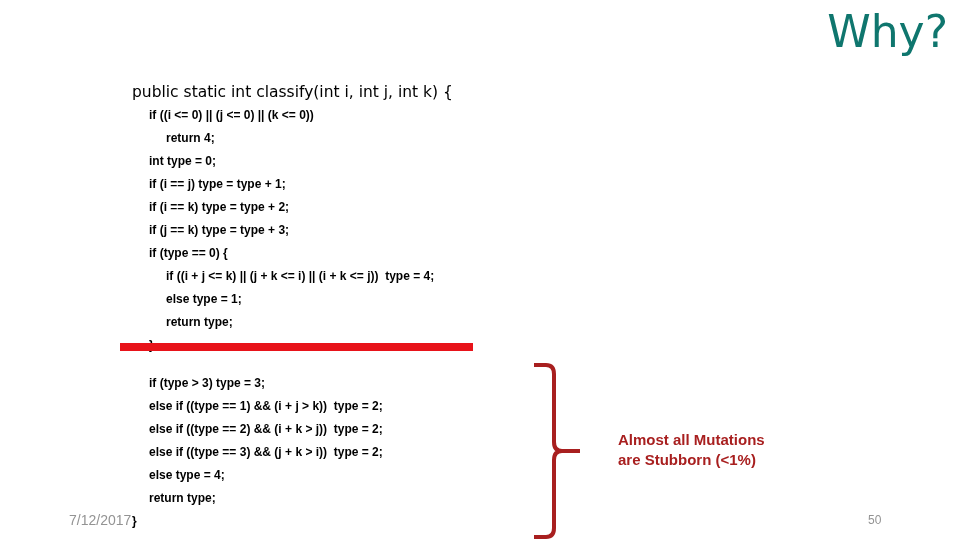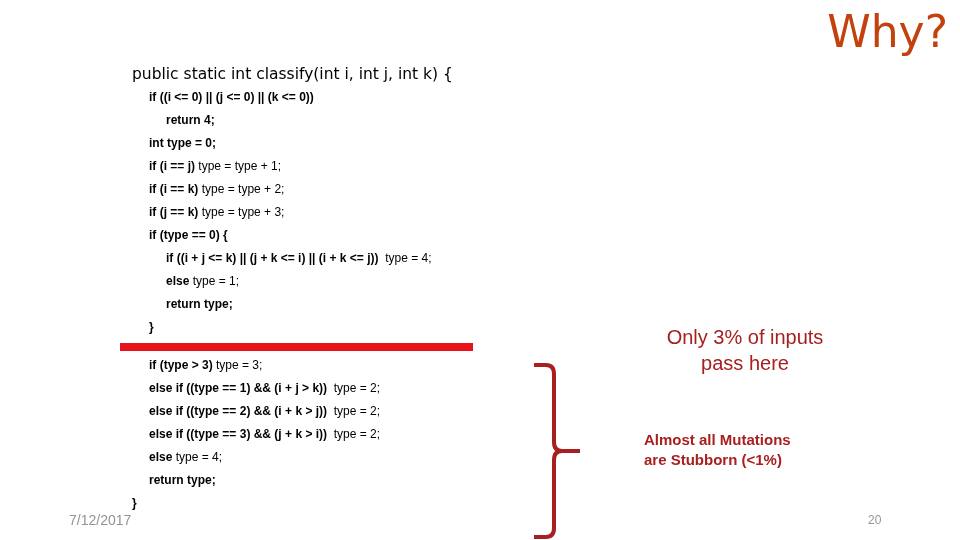--- a/index.html
+++ b/index.html
@@ -20,31 +20,32 @@
 
   
   #slide-title {
     position: absolute;
     right: 12px;
     top: 6px;
     font-family: "DejaVu Sans", sans-serif;
     font-weight: 400;
     font-size: 44px;
     line-height: 52px;
-    color: #c2410c;
+    color: #0f766e;
     letter-spacing: 0px;
     white-space: nowrap;
   }
 
   
   .code-block {
     position: absolute;
     font-family: "Liberation Sans", sans-serif;
     color: #000000;
     white-space: pre;
+    margin-top: 18px;
   }
   #code-block-top {
     left: 132px;
     top: 63px;
   }
   #code-block-bottom {
     left: 132px;
     top: 354px;
   }
   .code-line {
@@ -53,21 +54,21 @@
     height: 23px;
     white-space: pre;
     font-weight: 700;
   }
   .code-line.first {
     font-family: "DejaVu Sans", sans-serif;
     font-weight: 400;
     font-size: 15.5px;
   }
   .code-line .reg {
-    font-weight: 400;
+    font-weight: 700;
   }
 
   
   #red-separator {
     position: absolute;
     left: 120px;
     top: 343px;
     width: 353px;
     height: 8px;
     background: #e8131a;
@@ -92,21 +93,21 @@
   #annotation-pass-rate {
     left: 600px;
     top: 324px;
     width: 290px;
     text-align: center;
     font-size: 20px;
     line-height: 26px;
     font-weight: 400;
   }
   #annotation-mutations {
-    left: 644px;
+    left: 618px;
     top: 430px;
     width: 280px;
     text-align: left;
     font-size: 15px;
     line-height: 20px;
     font-weight: 700;
   }
 
   
   #footer-date {
@@ -141,23 +142,21 @@
 
   <div id="code-block-bottom" class="code-block"><div class="code-line" style="padding-left: 17px;"><span>if (type &gt; 3) </span><span class="reg">type = 3;</span></div><div class="code-line" style="padding-left: 17px;"><span>else if ((type == 1) &amp;&amp; (i + j &gt; k))  </span><span class="reg">type = 2;</span></div><div class="code-line" style="padding-left: 17px;"><span>else if ((type == 2) &amp;&amp; (i + k &gt; j))  </span><span class="reg">type = 2;</span></div><div class="code-line" style="padding-left: 17px;"><span>else if ((type == 3) &amp;&amp; (j + k &gt; i))  </span><span class="reg">type = 2;</span></div><div class="code-line" style="padding-left: 17px;"><span>else </span><span class="reg">type = 4;</span></div><div class="code-line" style="padding-left: 17px;"><span>return type;</span></div><div class="code-line" style="padding-left: 0px;"><span>}</span></div></div>
 
   <div id="red-brace">
     <svg width="70" height="178" viewBox="0 0 70 178" xmlns="http://www.w3.org/2000/svg">
       <path d="M 2 3 L 14 3 Q 22 3 22 12 L 22 80 Q 22 89 30 89 Q 22 89 22 98 L 22 166 Q 22 175 14 175 L 2 175" fill="none" stroke="#a81f1f" stroke-width="4" stroke-linecap="butt" stroke-linejoin="miter"></path>
       <path d="M 26 89 L 48 89" fill="none" stroke="#a81f1f" stroke-width="4"></path>
     </svg>
   </div>
 
-  <div id="annotation-pass-rate" class="annotation">Only 3% of inputs
-pass here</div>
 
   <div id="annotation-mutations" class="annotation">Almost all Mutations
 are Stubborn (&lt;1%)</div>
 
   <div id="footer-date">7/12/2017</div>
 
-  <div id="footer-page-number">20</div>
+  <div id="footer-page-number">50</div>
 
 </div>
 
 </body></html>

